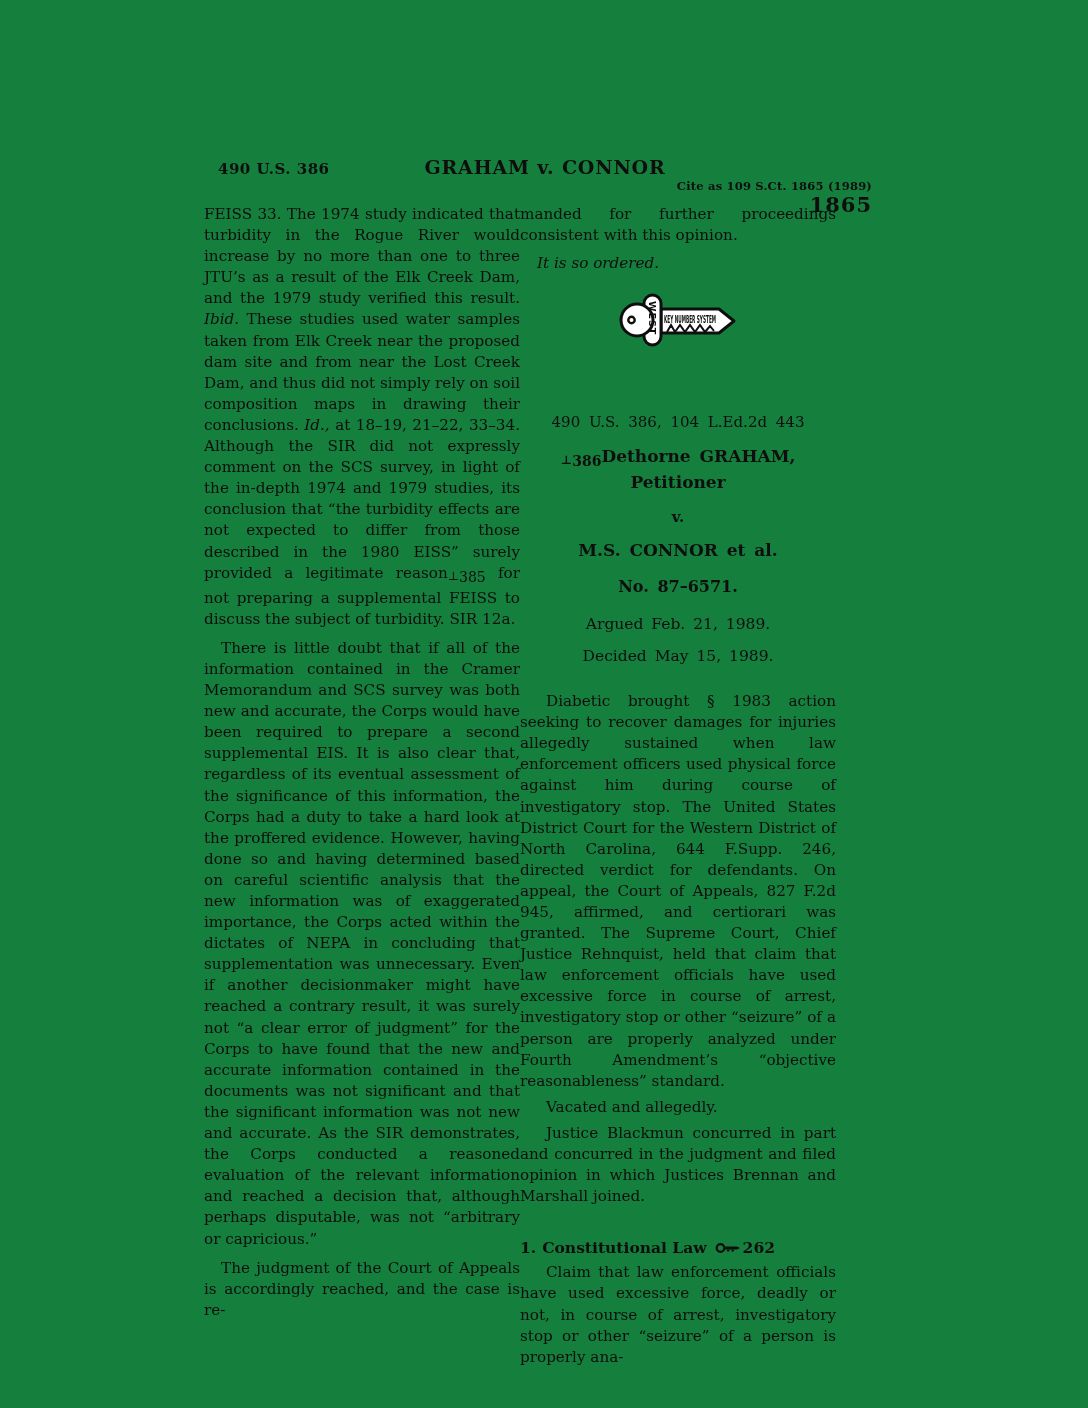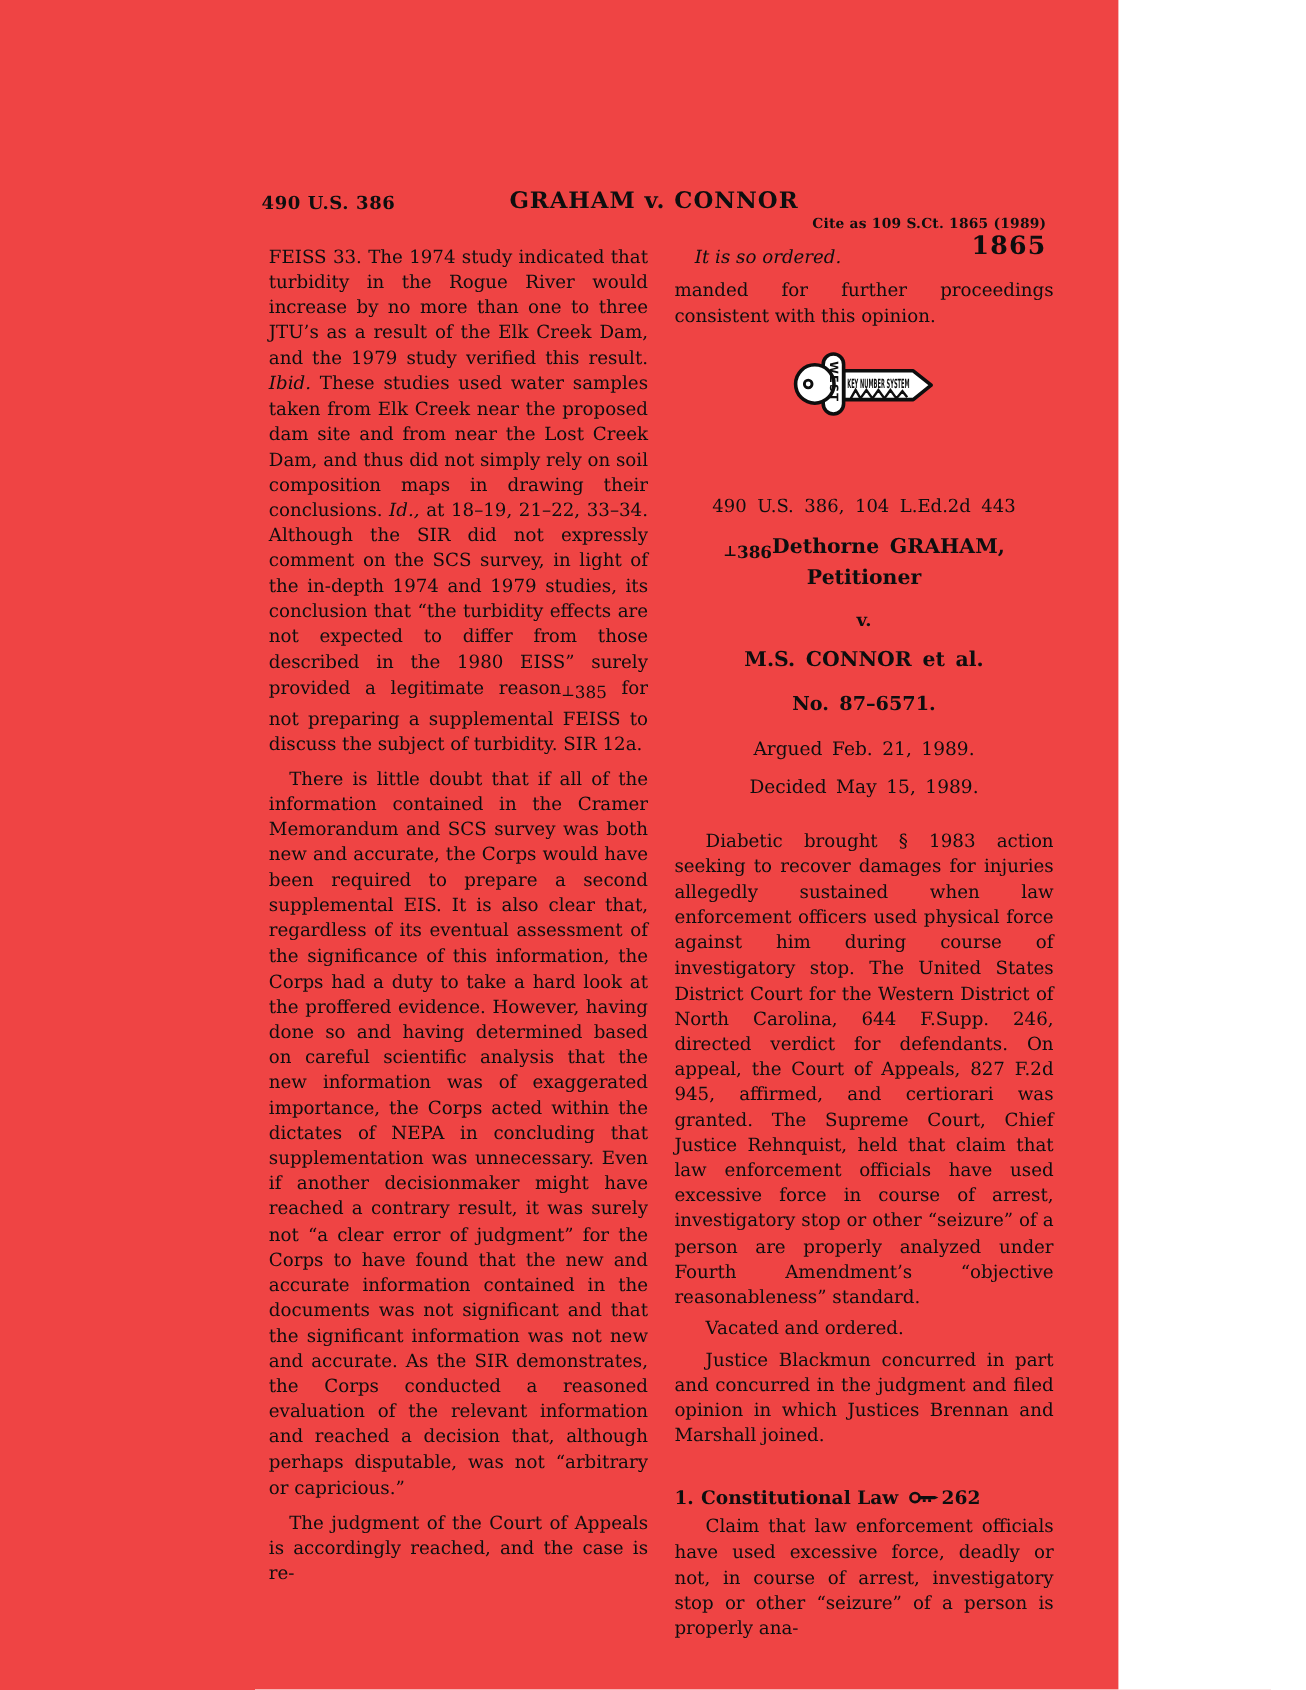--- a/index.html
+++ b/index.html
@@ -1,28 +1,28 @@
 <!DOCTYPE html>
 <html><head>
 <meta charset="utf-8">
 <style>
   html,body{margin:0;padding:0;background:#ffffff;}
-  .page{position:relative;width:932px;height:1408px;background:#ef4444;color:#0e0e0e;
+  .page{position:relative;width:1088px;height:1408px;background:#15803d;color:#0e0e0e;
         font-family:"DejaVu Serif", serif;overflow:hidden;}
 
   
   .header{position:absolute;top:156px;left:218px;width:654px;height:44px;}
   .header-left{position:absolute;left:0;top:4px;font-size:15px;font-weight:bold;letter-spacing:.5px;}
   .header-center{position:absolute;left:0;right:0;top:0;text-align:center;}
   .header-title{font-size:19px;font-weight:bold;letter-spacing:.8px;}
   .header-cite{font-size:11.5px;font-weight:bold;margin-top:1px;letter-spacing:.2px;text-align:right;}
   .header-page{position:absolute;right:0;top:0;font-size:21px;font-weight:bold;letter-spacing:1px;margin-top:36px;}
 
   
-  .columns{position:absolute;top:204px;left:224px;width:654px;display:flex;gap:22px;}
+  .columns{position:absolute;top:204px;left:204px;width:654px;display:flex;}
   .col{width:316px;font-size:15.2px;line-height:21.1px;text-align:justify;}
   .para{margin:0;}
   .para.indent{text-indent:17px;}
   .col-left .para + .para{margin-top:8px;}
   .it{font-style:italic;}
   .sub{font-size:14px;vertical-align:-4px;letter-spacing:0;}
   .marker{font-size:12px;vertical-align:-2px;}
 
   
   .col-right .para + .para{margin-top:7px;}
@@ -63,22 +63,22 @@
 
     <div class="col col-left">
         <p class="para"><span>FEISS 33. The 1974 study indicated that turbidity in the Rogue River would increase by no more than one to three JTU’s as a result of the Elk Creek Dam, and the 1979 study verified this result. </span><span class="it">Ibid.</span><span> These studies used water samples taken from Elk Creek near the proposed dam site and from near the Lost Creek Dam, and thus did not simply rely on soil composition maps in drawing their conclusions. </span><span class="it">Id.,</span><span> at 18–19, 21–22, 33–34. Although the SIR did not expressly comment on the SCS survey, in light of the in-depth 1974 and 1979 studies, its conclusion that “the turbidity effects are not expected to differ from those described in the 1980 EISS” surely provided a legitimate reason</span><span class="marker">⊥</span><span class="sub">385</span><span> for not preparing a supplemental FEISS to discuss the subject of turbidity. SIR 12a.</span></p>
         <p class="para indent"><span>There is little doubt that if all of the information contained in the Cramer Memorandum and SCS survey was both new and accurate, the Corps would have been required to prepare a second supplemental EIS. It is also clear that, regardless of its eventual assessment of the significance of this information, the Corps had a duty to take a hard look at the proffered evidence. However, having done so and having determined based on careful scientific analysis that the new information was of exaggerated importance, the Corps acted within the dictates of NEPA in concluding that supplementation was unnecessary. Even if another decisionmaker might have reached a contrary result, it was surely not “a clear error of judgment” for the Corps to have found that the new and accurate information contained in the documents was not significant and that the significant information was not new and accurate. As the SIR demonstrates, the Corps conducted a reasoned evaluation of the relevant information and reached a decision that, although perhaps disputable, was not “arbitrary or capricious.”</span></p>
         <p class="para indent"><span>The judgment of the Court of Appeals is accordingly reached, and the case is re-</span></p>
       </div>
 
     <div class="col col-right">
 
       <div>
+          <p class="para"><span>manded for further proceedings consistent with this opinion.</span></p>
           <p class="para indent"><span class="it">It is so ordered.</span></p>
-          <p class="para"><span>manded for further proceedings consistent with this opinion.</span></p>
         </div>
 
       <div class="logo-wrap">
         <svg width="122" height="60" viewBox="0 0 122 60">
 
           <path d="M44 19 H102 L117 31 L102 43 H44 Z" fill="#ffffff" stroke="#0e0e0e" stroke-width="3" stroke-linejoin="round"></path>
 
           <polyline points="50,42 54,35 58,42 63,35 68,42 73,35 78,42 83,35 88,42 93,36 97,41" fill="none" stroke="#0e0e0e" stroke-width="2"></polyline>
 
           <text x="47" y="33" font-size="10.5" font-weight="bold" font-family="DejaVu Sans, sans-serif" textLength="52" lengthAdjust="spacingAndGlyphs" fill="#0e0e0e">KEY NUMBER SYSTEM</text>
@@ -100,21 +100,21 @@
         </div>
         <div class="caption-v">v.</div>
         <div class="caption-resp">M.S. CONNOR et al.</div>
         <div class="caption-docket">No. 87–6571.</div>
         <div class="caption-argued">Argued Feb. 21, 1989.</div>
         <div class="caption-decided">Decided May 15, 1989.</div>
       </div>
 
       <div class="syllabus">
           <p class="para indent"><span>Diabetic brought § 1983 action seeking to recover damages for injuries allegedly sustained when law enforcement officers used physical force against him during course of investigatory stop. The United States District Court for the Western District of North Carolina, 644 F.Supp. 246, directed verdict for defendants. On appeal, the Court of Appeals, 827 F.2d 945, affirmed, and certiorari was granted. The Supreme Court, Chief Justice Rehnquist, held that claim that law enforcement officials have used excessive force in course of arrest, investigatory stop or other “seizure” of a person are properly analyzed under Fourth Amendment’s “objective reasonableness” standard.</span></p>
-          <p class="para indent"><span>Vacated and ordered.</span></p>
+          <p class="para indent"><span>Vacated and allegedly.</span></p>
           <p class="para indent"><span>Justice Blackmun concurred in part and concurred in the judgment and filed opinion in which Justices Brennan and Marshall joined.</span></p>
         </div>
 
       <div class="headnote">
         <div class="headnote-heading">
           <span class="hn-num">1.</span><span>Constitutional Law</span><svg class="key-icon" width="26" height="12" viewBox="0 0 26 12">
               <circle cx="5.5" cy="6" r="3.8" fill="none" stroke="#0e0e0e" stroke-width="2.2"></circle>
               <path d="M9.5 4.6 H22 L25 6 L22 7.4 H9.5 Z" fill="#0e0e0e"></path>
               <path d="M12 7.4 h2.4 v2.2 h-2.4 z M16.5 7.4 h2.4 v2.2 h-2.4 z" fill="#0e0e0e"></path>
             </svg><span>262</span>

